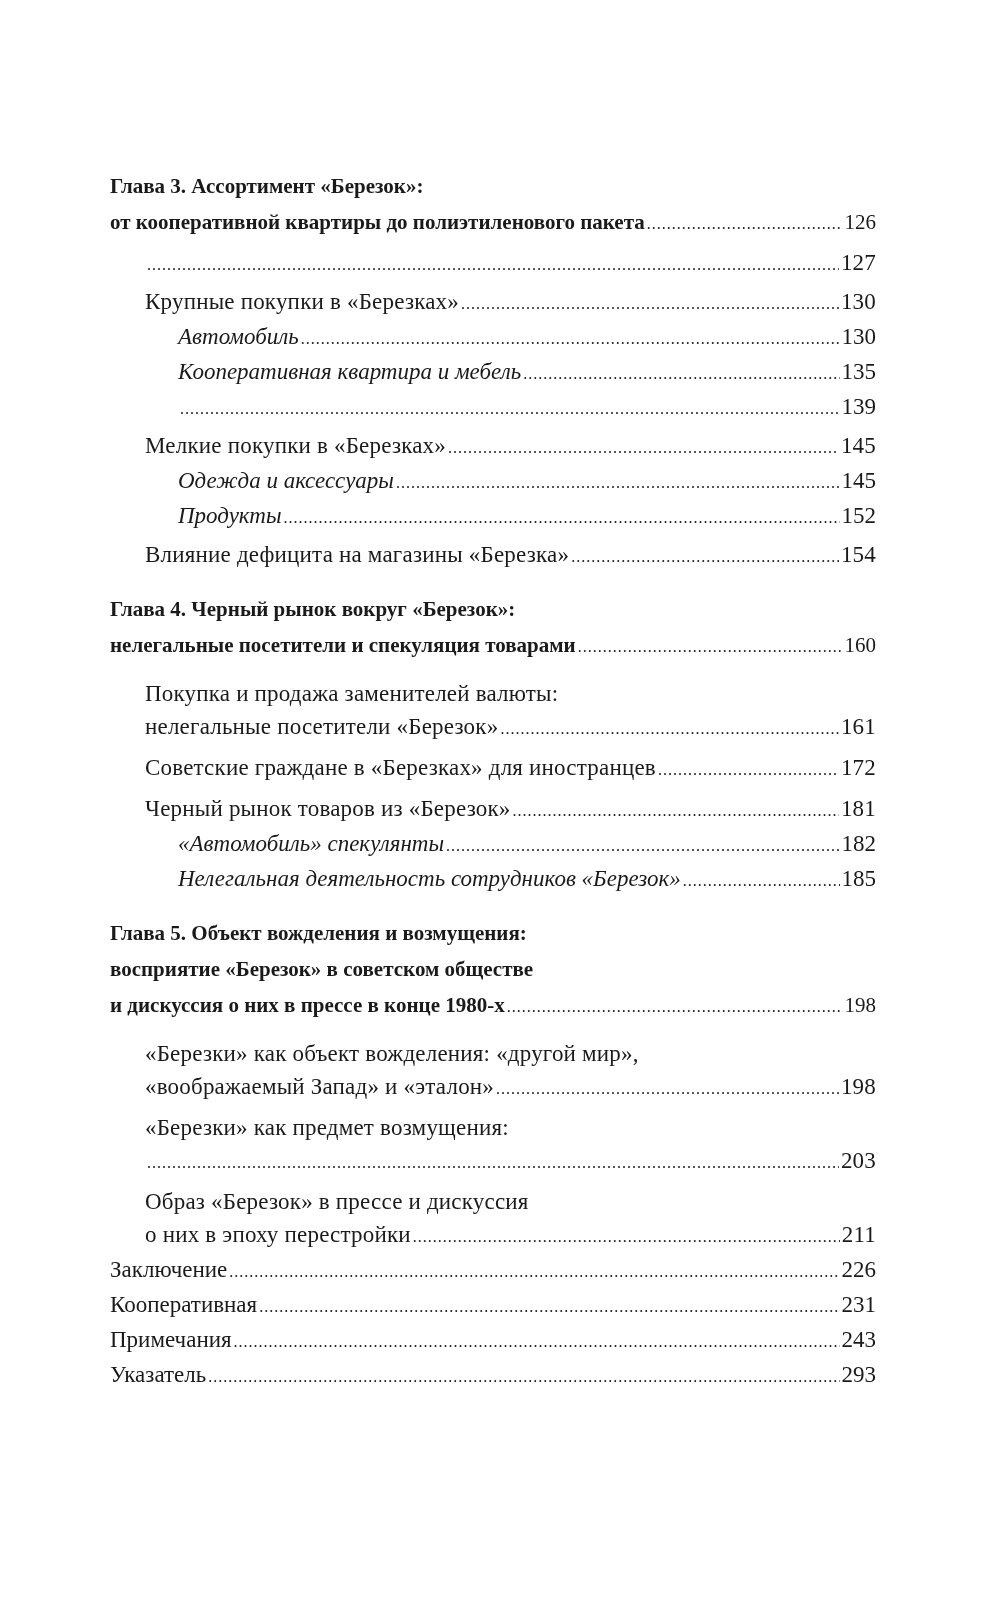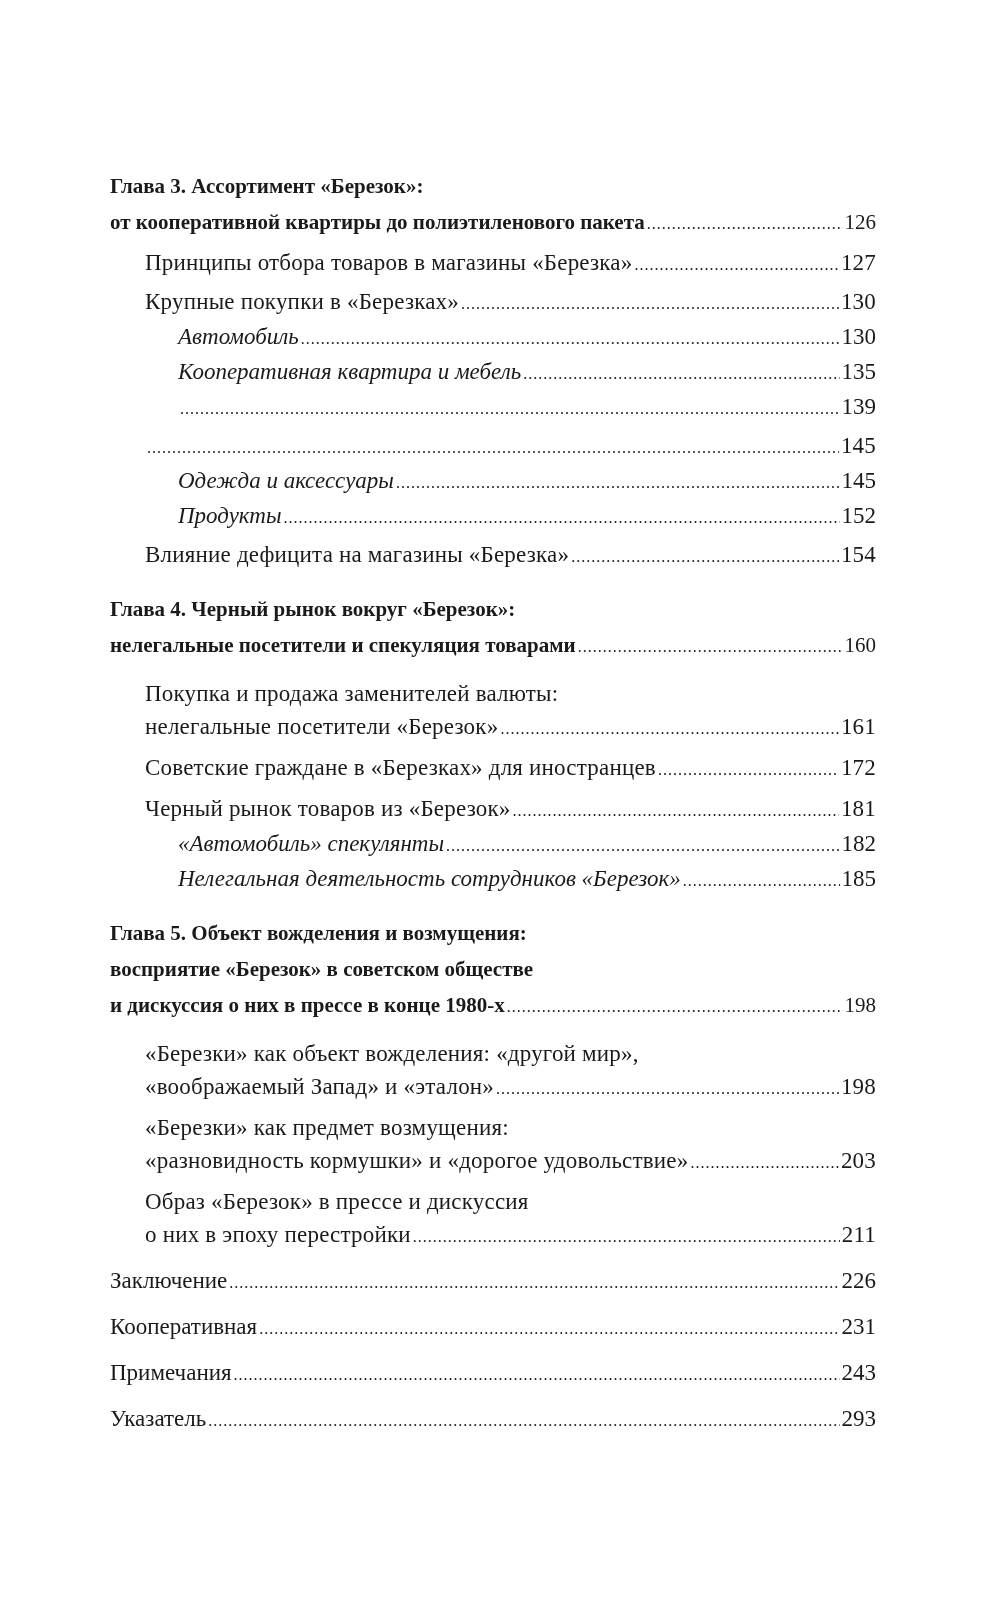--- a/index.html
+++ b/index.html
@@ -66,21 +66,20 @@
       margin-top: 4px;
       letter-spacing: 0.2px;
     }
     .subsection {
       padding-left: 68px;
       font-style: italic;
       line-height: 33px;
     }
     .backmatter {
       padding-left: 0;
-      margin-top: 11px;
     }
     .first { margin-top: 0; }
   </style>
 </head>
 <body>
 
 <div class="page">
 
   <div class="entry chapter first">
     <div class="line">
@@ -88,21 +87,20 @@
       </div>
     <div class="line">
       <span class="txt">от кооперативной квартиры до полиэтиленового пакета</span>
       <span class="dots"></span>
       <span class="pg">126</span>
     </div>
   </div>
 
   <div class="entry section">
     <div class="line">
-      <span class="txt">Принципы отбора товаров в магазины «Березка»</span>
       <span class="dots"></span>
       <span class="pg">127</span>
     </div>
   </div>
 
   <div class="entry section">
     <div class="line">
       <span class="txt">Крупные покупки в «Березках»</span>
       <span class="dots"></span>
       <span class="pg">130</span>
@@ -124,20 +122,21 @@
   </div>
   <div class="entry subsection">
     <div class="line">
       <span class="dots"></span>
       <span class="pg">139</span>
     </div>
   </div>
 
   <div class="entry section">
     <div class="line">
+      <span class="txt">Мелкие покупки в «Березках»</span>
       <span class="dots"></span>
       <span class="pg">145</span>
     </div>
   </div>
   <div class="entry subsection">
     <div class="line">
       <span class="txt">Одежда и аксессуары</span>
       <span class="dots"></span>
       <span class="pg">145</span>
     </div>
@@ -233,21 +232,20 @@
       <span class="dots"></span>
       <span class="pg">198</span>
     </div>
   </div>
 
   <div class="entry section" style="margin-top:6px">
     <div class="line">
         <span class="txt">«Березки» как предмет возмущения:</span>
       </div>
     <div class="line">
-      <span class="txt">«разновидность кормушки» и «дорогое удовольствие»</span>
       <span class="dots"></span>
       <span class="pg">203</span>
     </div>
   </div>
 
   <div class="entry section" style="margin-top:6px">
     <div class="line">
         <span class="txt">Образ «Березок» в прессе и дискуссия</span>
       </div>
     <div class="line">

